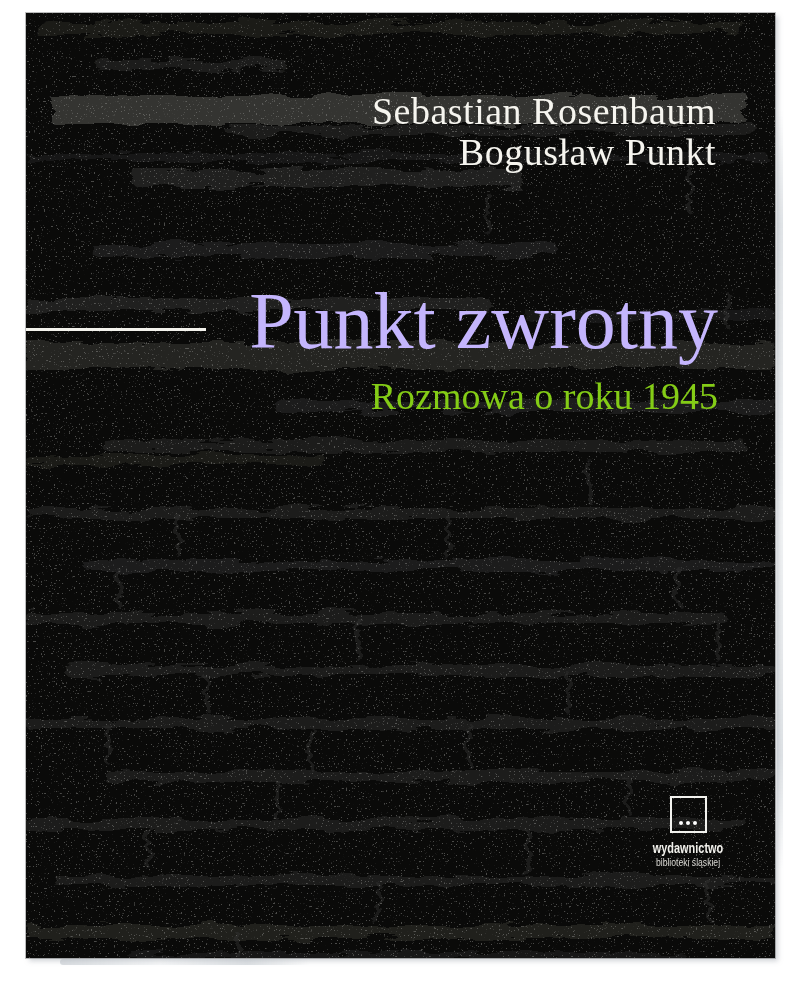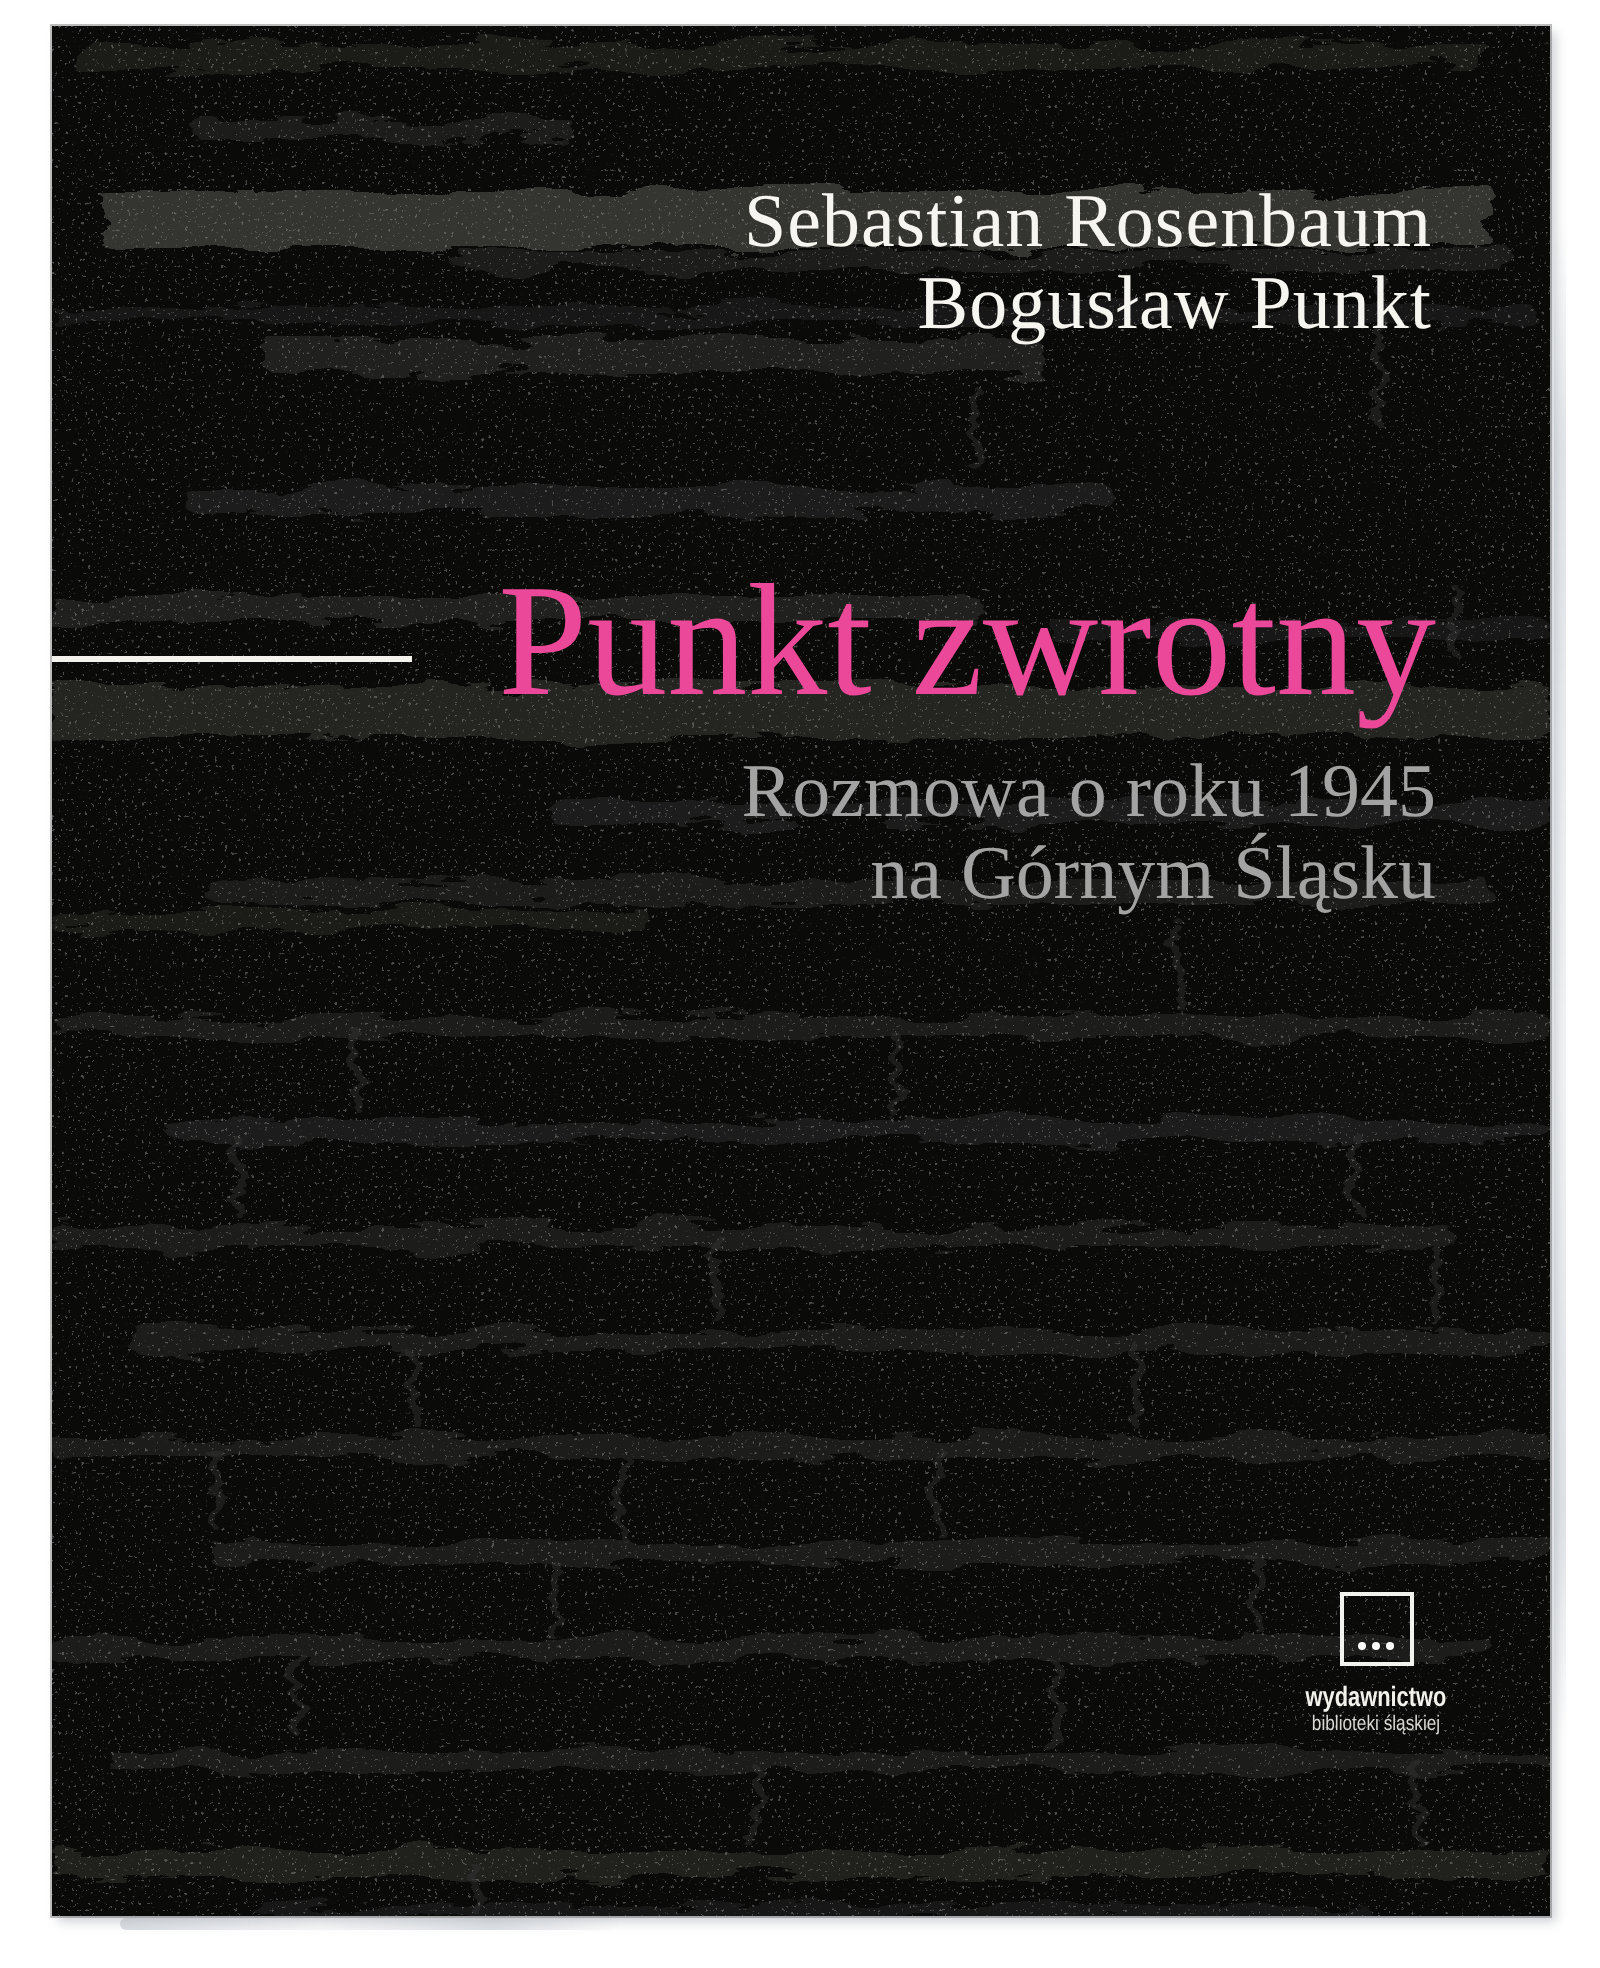--- a/index.html
+++ b/index.html
@@ -30,29 +30,29 @@
     font-family:Liberation Serif, serif;
   }
   .title-rule{
     position:absolute;left:0;top:315px;
     width:180px;height:3px;
     background:#f3f2ec;
   }
   .title{
     position:absolute;top:268px;right:57px;
     margin:0;
-    color:#ec4899;
+    color:#c4b5fd;
     font-size:80px;line-height:80px;
     font-weight:400;
     white-space:nowrap;
   }
   .subtitle{
     position:absolute;top:363px;right:57px;
     text-align:right;
-    color:#a3a3a3;
+    color:#84cc16;
     font-size:38px;line-height:41px;
     white-space:nowrap;
   }
   .publisher{
     position:absolute;left:596px;top:783px;width:132px;
     text-align:center;
     font-family:"Liberation Sans", sans-serif;
     color:#f2f1ec;
   }
   .logo-box{
@@ -163,21 +163,20 @@
       <div>Sebastian Rosenbaum</div>
       <div>Bogusław Punkt</div>
     </div>
 
     <div class="title-rule"></div>
 
     <h1 class="title">Punkt zwrotny</h1>
 
     <div class="subtitle">
       <div>Rozmowa o roku 1945</div>
-      <div>na Górnym Śląsku</div>
     </div>
 
     <div class="publisher">
       <div class="logo-box">
         <div class="logo-dots">
           <span class="dot"></span>
           <span class="dot"></span>
           <span class="dot"></span>
         </div>
       </div>

